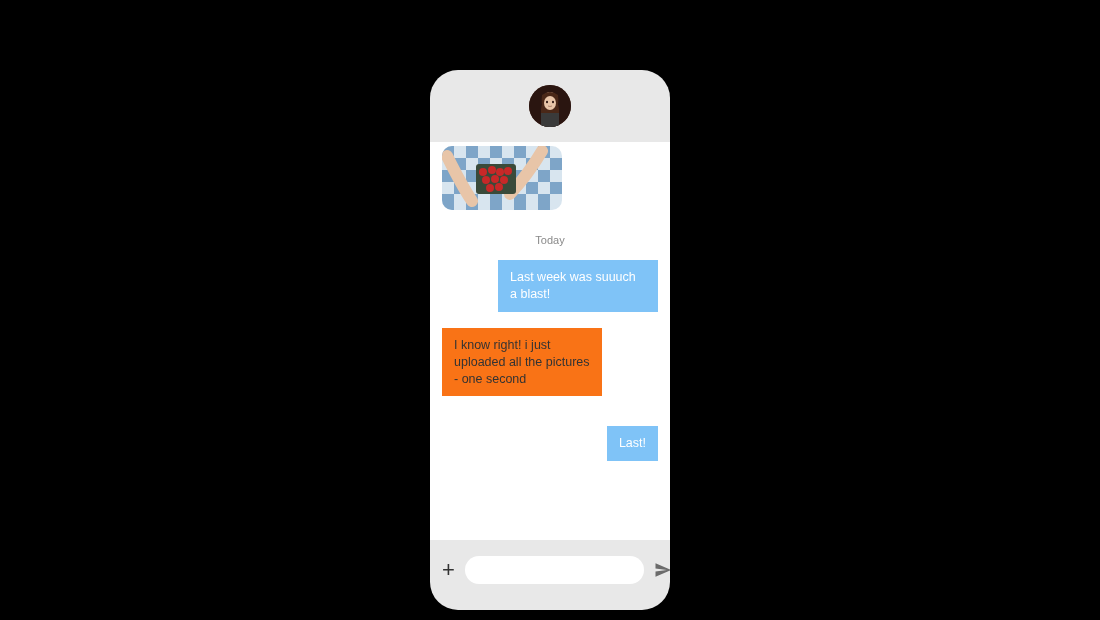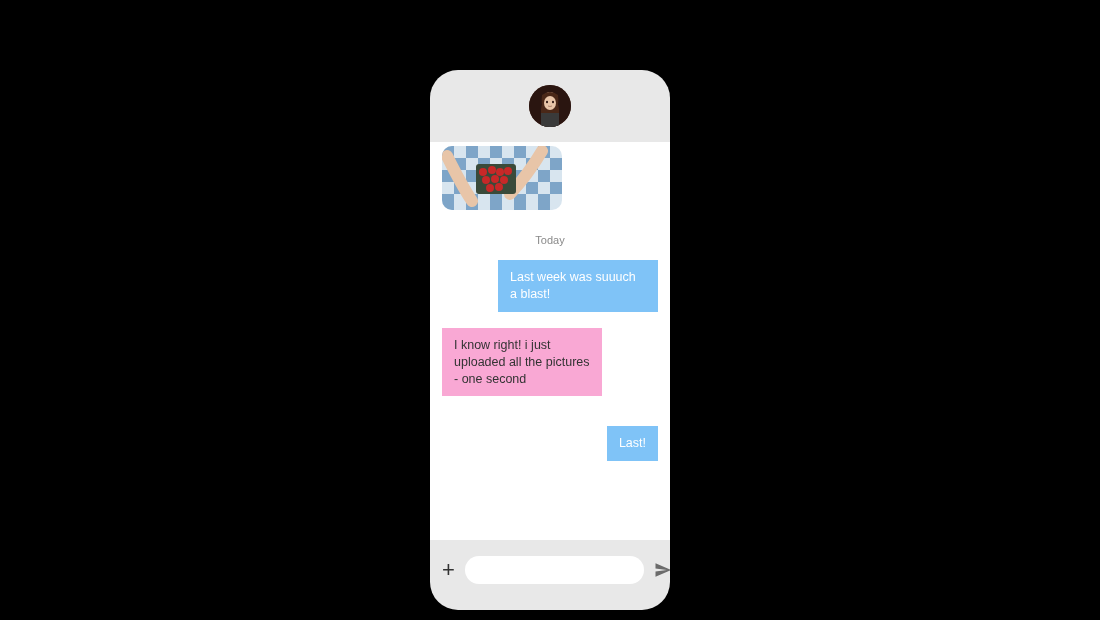--- a/index.html
+++ b/index.html
@@ -67,21 +67,21 @@
       max-width: 160px;
       margin-bottom: 16px;
     }
     .sent {
       align-self: flex-end;
       background: #7fc3f7;
       color: #ffffff;
     }
     .received {
       align-self: flex-start;
-      background: #f9a8d4;
+      background: #f97316;
       color: #333333;
     }
     .composer {
       height: 70px;
       display: flex;
       align-items: center;
       padding: 0 12px 10px 12px;
       gap: 10px;
     }
     .plus {

